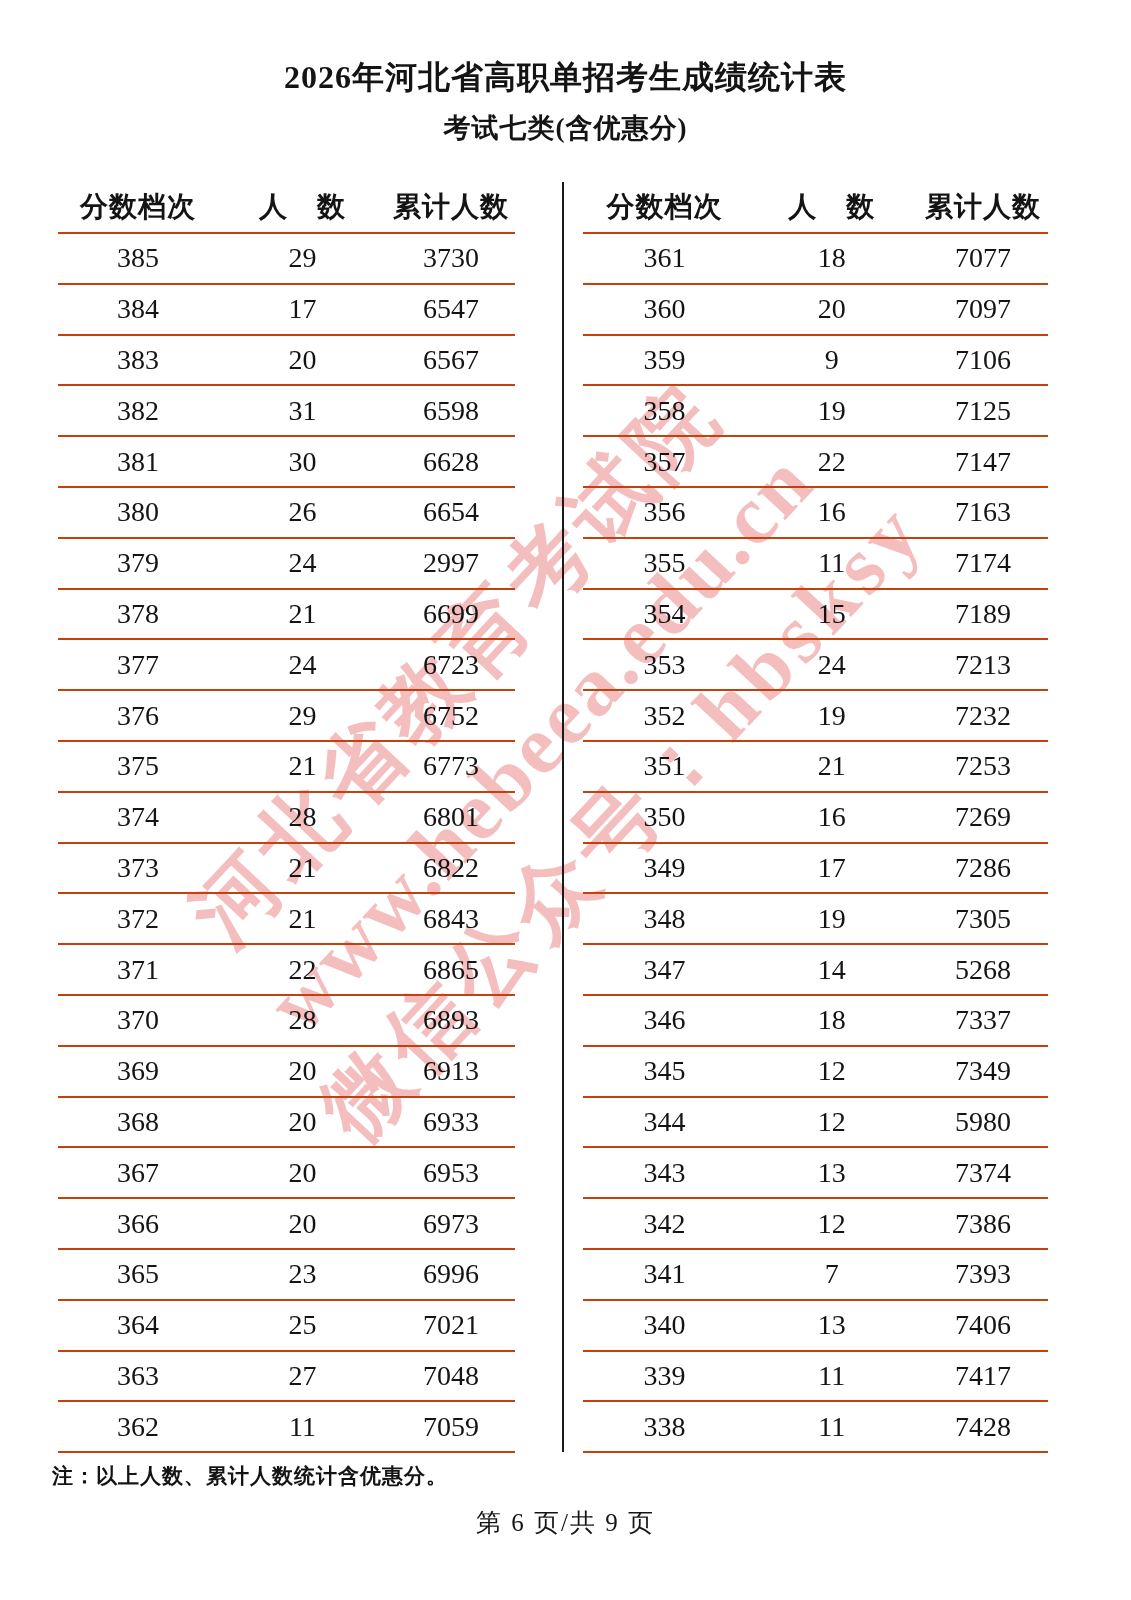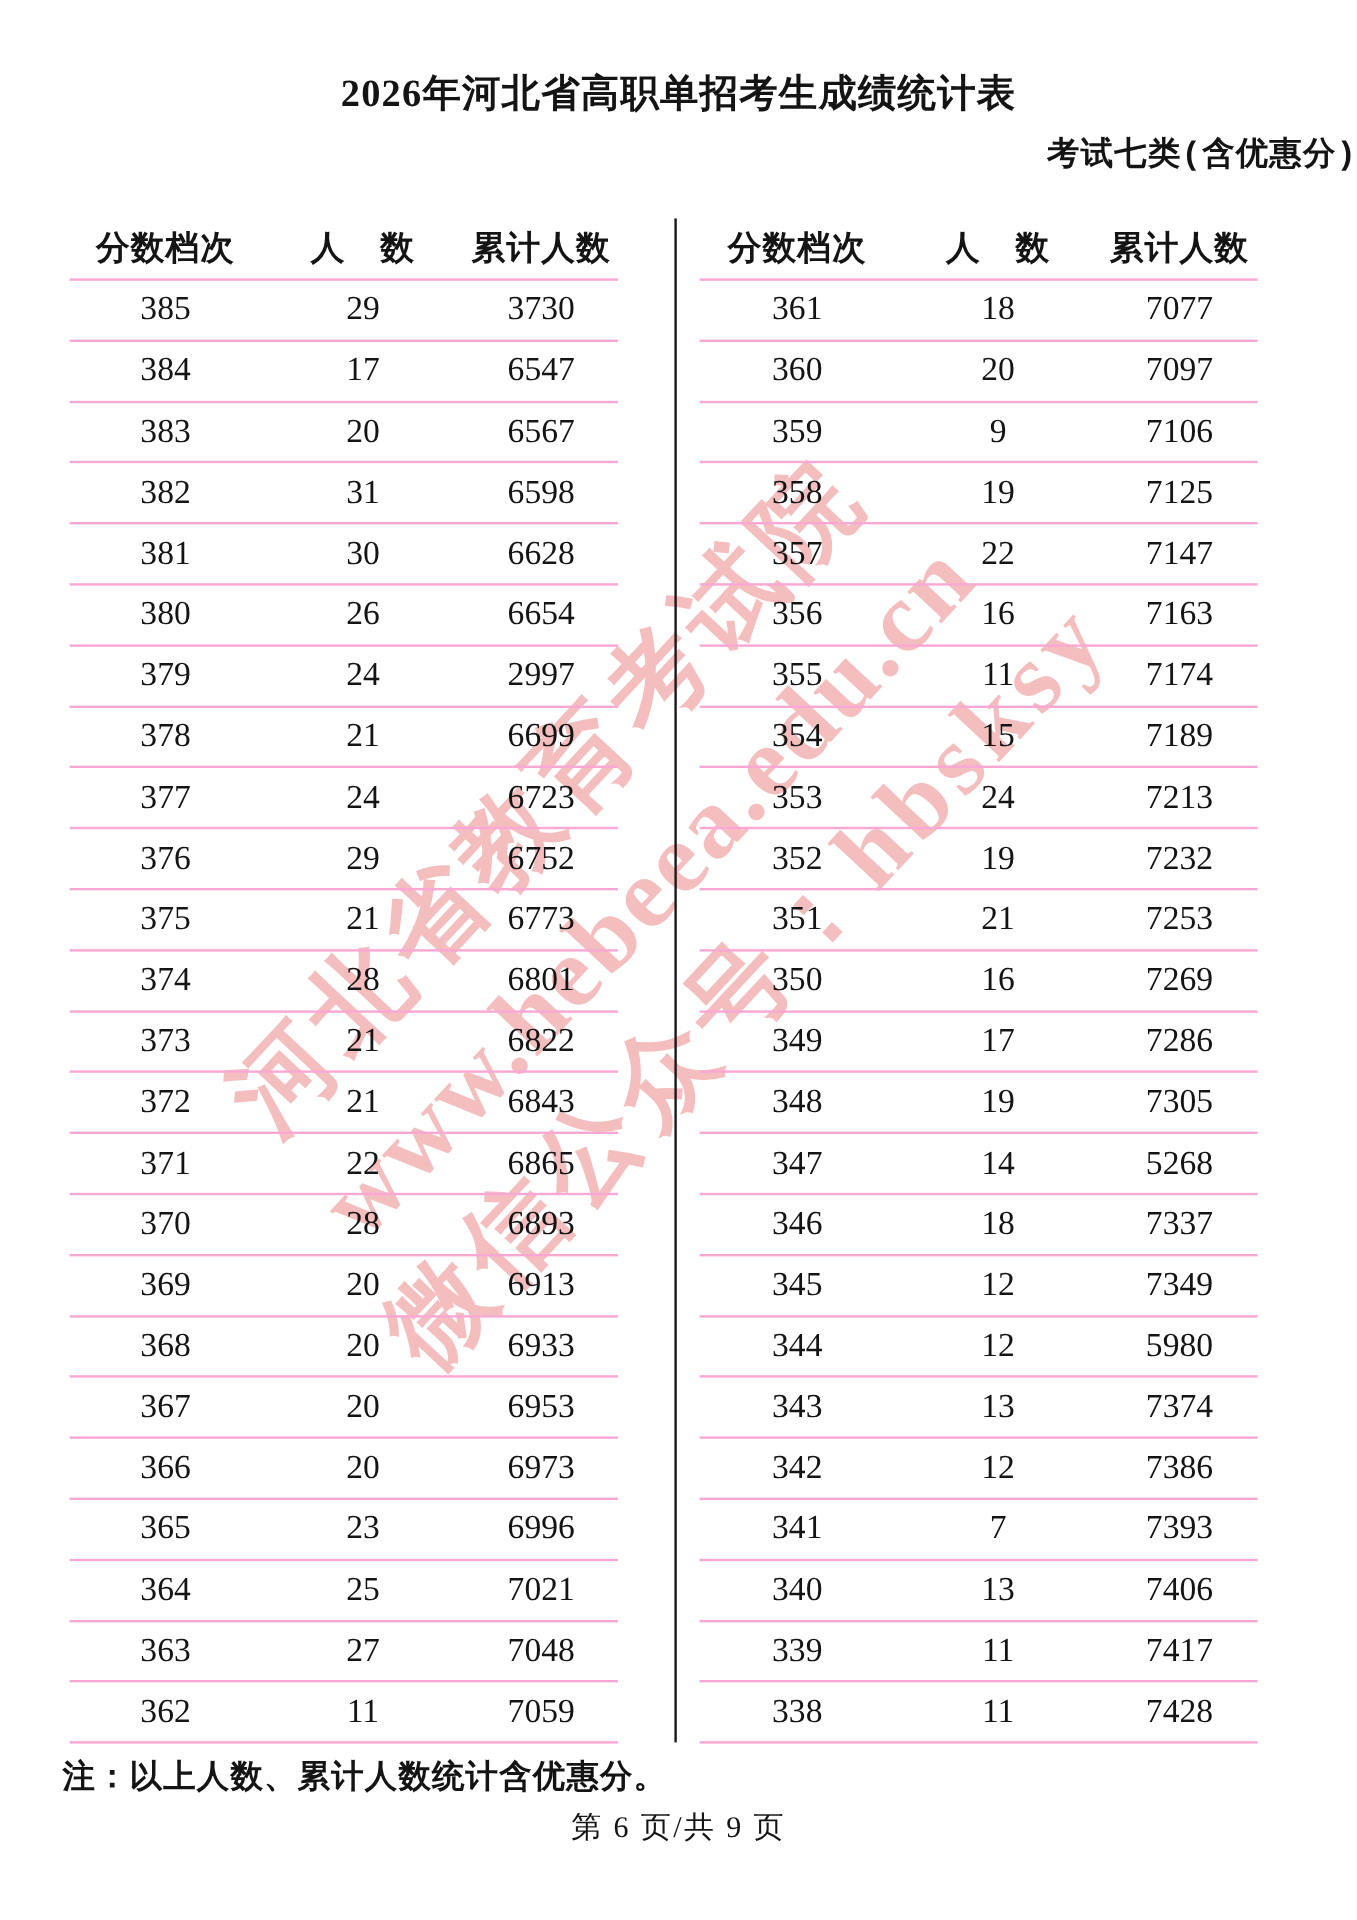--- a/index.html
+++ b/index.html
@@ -14,25 +14,24 @@
   }
   .doc-title {
     position:absolute; top:56px; left:0; width:100%;
     text-align:center;
     font-size:32px; font-weight:bold;
     letter-spacing:1px;
     z-index:3;
   }
   .doc-subtitle {
     position:absolute; top:110px; left:0; width:100%;
-    text-align:right;
+    text-align:center;
     font-size:27px; font-weight:bold;
     letter-spacing:1px;
     z-index:3;
-    font-family:Liberation Mono, monospace;
   }
   
   .watermark {
     position:absolute; left:540px; top:742px;
     transform:translate(-50%,-50%) rotate(-47deg);
     z-index:1;
     text-align:center;
     white-space:nowrap;
     font-weight:bold;
     color:rgba(233,126,126,0.50);
@@ -43,37 +42,37 @@
   
   .tables-area { position:absolute; top:182px; left:0; width:100%; z-index:2; }
   .score-table { position:absolute; top:0; }
   .score-table.left  { left:58px;  width:457px; }
   .score-table.right { left:583px; width:465px; }
   .thead, .trow {
     display:grid;
     grid-template-columns:35% 37% 28%;
     align-items:center;
     text-align:center;
-    border-bottom:2px solid #f9a8d4;
+    border-bottom:2px solid #c2410c;
   }
   .thead { height:50px; font-weight:bold; font-size:28px; letter-spacing:1px; }
   .trow  { height:48.8px; font-size:28px; }
   .tcell { background:transparent; }
   .table-divider {
     position:absolute;
     left:562px; top:182px;
     width:2px; height:1270px;
     background:#1a1a1a;
     z-index:2;
   }
   .foot-note {
     position:absolute; left:52px; top:1462px;
     font-family:Liberation Mono, monospace;
     font-weight:bold;
-    font-size:27px;
+    font-size:21px;
     letter-spacing:1px;
     z-index:3;
   }
   .page-number {
     position:absolute; top:1506px; left:0; width:100%;
     text-align:center;
     font-size:25px;
     letter-spacing:2px;
     z-index:3;
   }

